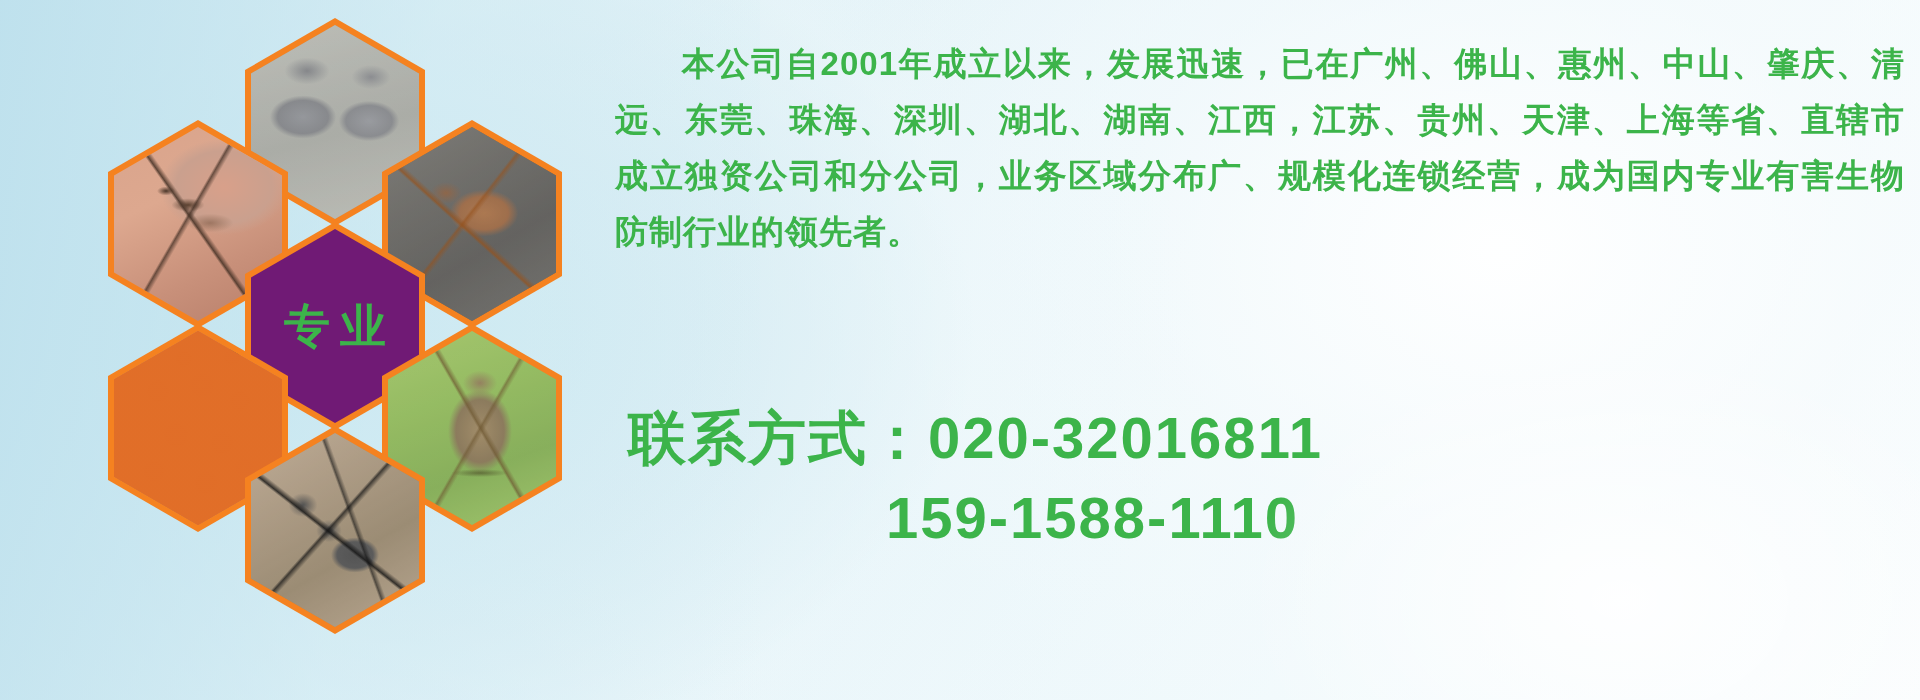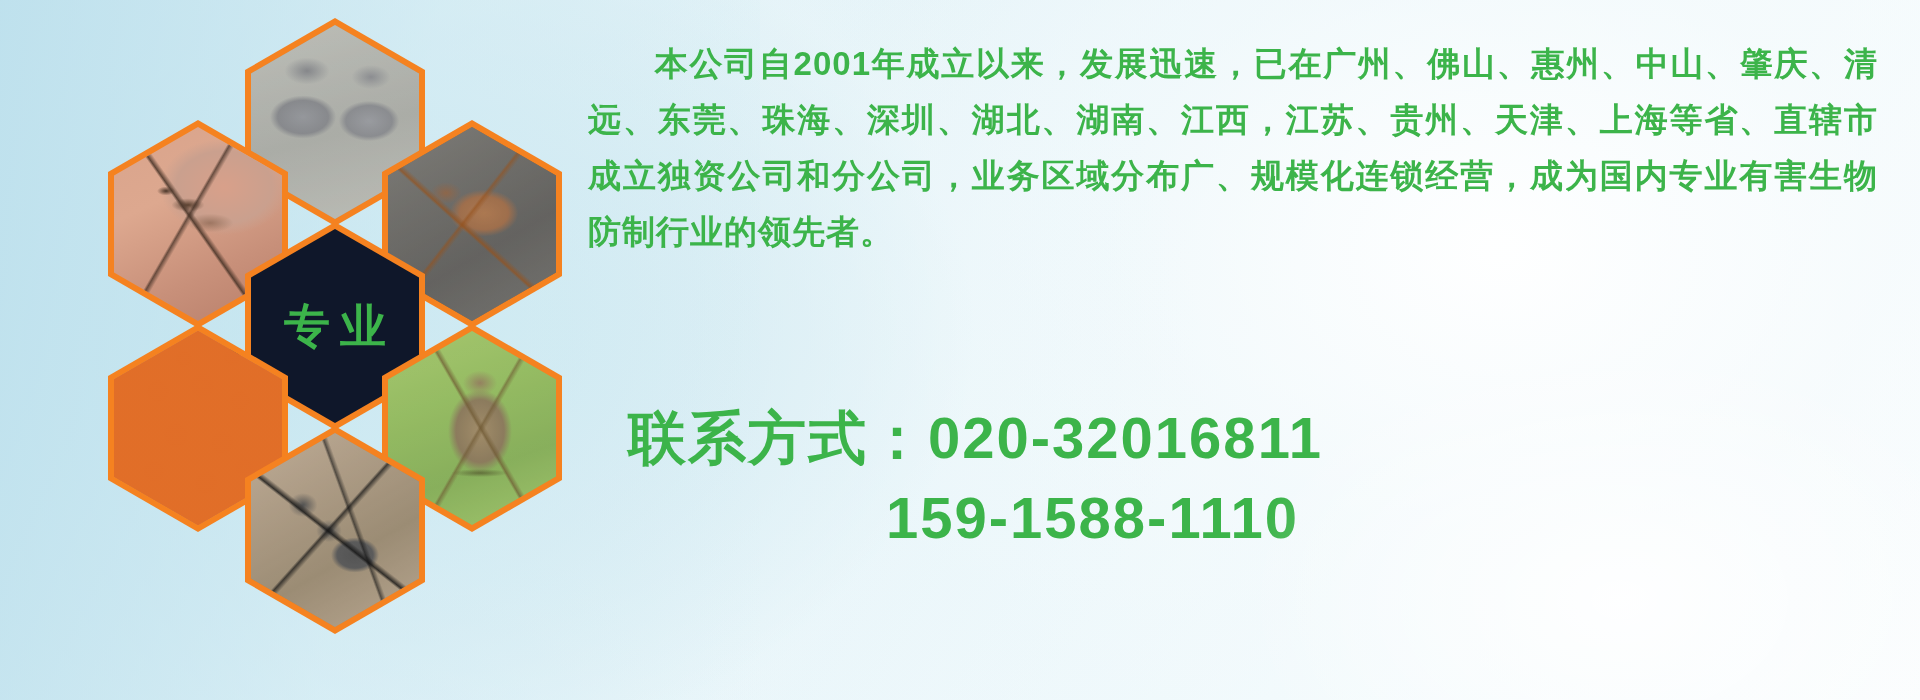--- a/index.html
+++ b/index.html
@@ -43,21 +43,21 @@
   .hex .art{position:absolute;inset:0;}
 
   .h-top      {left:155px;top:8px;}
   .h-left     {left:18px; top:110px;}
   .h-right    {left:292px;top:110px;}
   .h-center   {left:155px;top:212px;}
   .h-bleft    {left:18px; top:314px;}
   .h-bright   {left:292px;top:314px;}
   .h-bottom   {left:155px;top:416px;}
 
-  .h-center .inner{background:#0f172a;}
+  .h-center .inner{background:#701a75;}
   .logo-text{
     position:absolute;inset:0;display:flex;flex-direction:column;
     align-items:center;justify-content:center;gap:10px;
     color:#3cb44a;font-weight:bold;font-size:46px;letter-spacing:10px;
     text-indent:10px;line-height:1.05;
   }
 
   
   .art-rats{
     background:
@@ -150,21 +150,21 @@
     content:"";position:absolute;inset:0;
     background:
       linear-gradient(60deg, rgba(110,88,50,0) 52%, rgba(110,88,50,.7) 53%, rgba(110,88,50,0) 55%),
       linear-gradient(120deg, rgba(110,88,50,0) 52%, rgba(110,88,50,.6) 53%, rgba(110,88,50,0) 55%),
       radial-gradient(ellipse 36px 5px at 92px 142px, rgba(60,48,26,.5) 0%, rgba(0,0,0,0) 80%),
       radial-gradient(circle 3px at 40px 30px, rgba(255,255,255,.2) 0 100%);
   }
 
   
   .copy{
-    position:absolute;left:588px;top:36px;width:1290px;
+    position:absolute;left:615px;top:36px;width:1290px;
     color:#3cb44a;
   }
   .para{
     font-size:33px;line-height:56px;font-weight:bold;
     letter-spacing:1px;color:#3cb44a;
     text-align:justify;margin:0;
   }
   .para .indent{display:inline-block;width:66px;}
 
   .contact{

